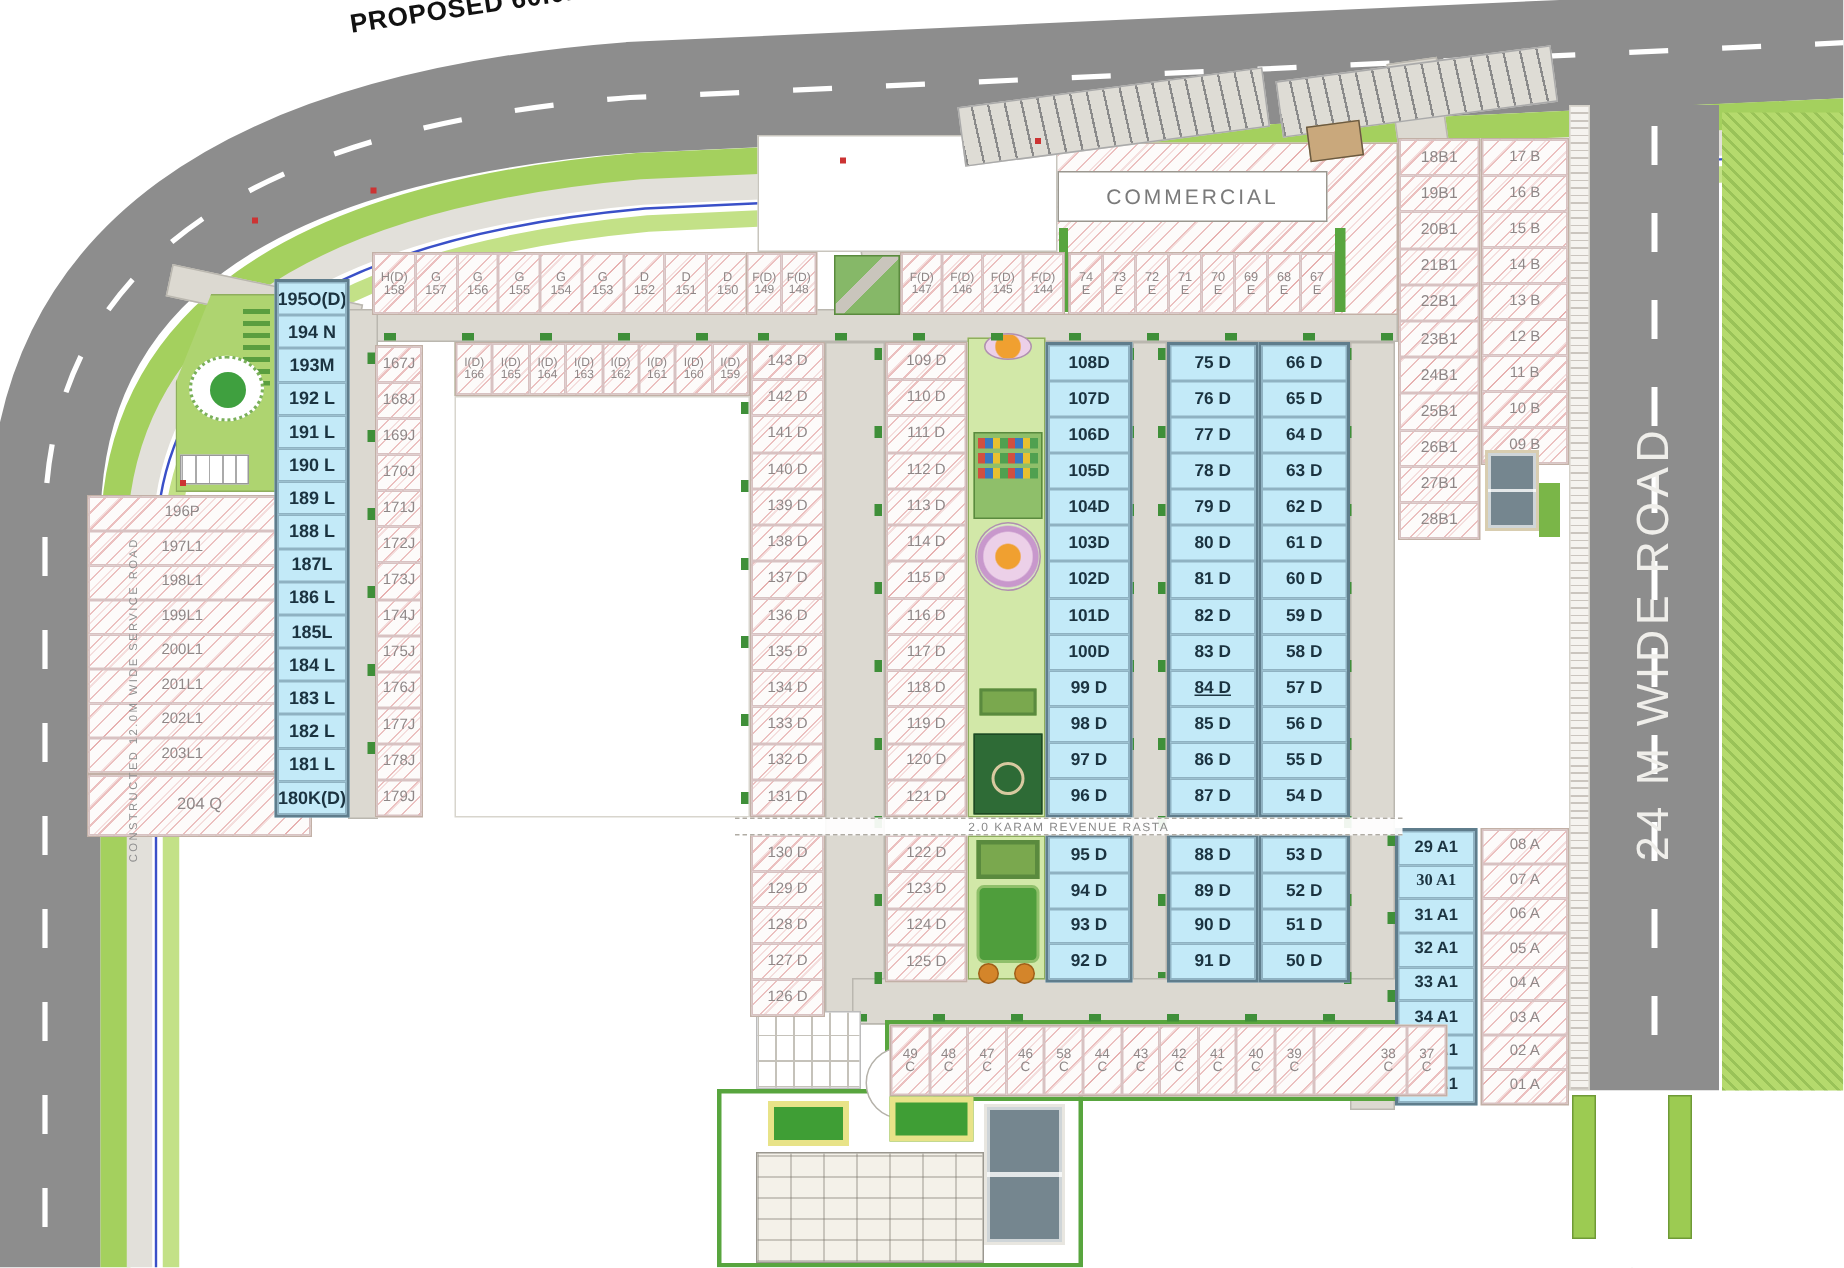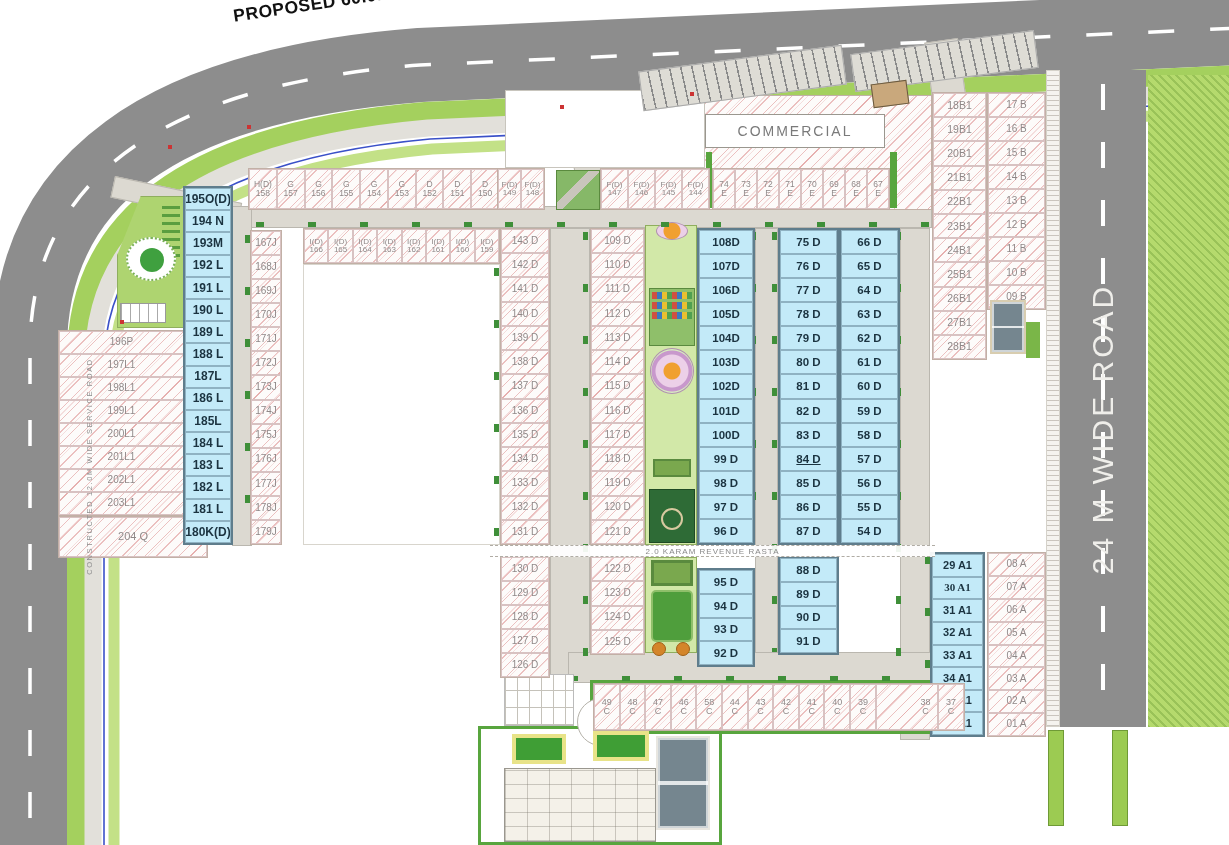--- a/index.html
+++ b/index.html
@@ -359,21 +359,21 @@
         <div class="plot" style="font-size: 11.5px;">104D</div>
         <div class="plot" style="font-size: 11.5px;">103D</div>
         <div class="plot" style="font-size: 11.5px;">102D</div>
         <div class="plot" style="font-size: 11.5px;">101D</div>
         <div class="plot" style="font-size: 11.5px;">100D</div>
         <div class="plot" style="font-size: 11.5px;">99 D</div>
         <div class="plot" style="font-size: 11.5px;">98 D</div>
         <div class="plot" style="font-size: 11.5px;">97 D</div>
         <div class="plot" style="font-size: 11.5px;">96 D</div>
       </div>
-      <div class="plot-group pg-v cyan" style="left: 697px; top: 568px; width: 58px; height: 99px;">
+      <div class="plot-group pg-v cyan" style="left: 697px; top: 556px; width: 58px; height: 99px;">
         <div class="plot" style="font-size: 11.5px;">95 D</div>
         <div class="plot" style="font-size: 11.5px;">94 D</div>
         <div class="plot" style="font-size: 11.5px;">93 D</div>
         <div class="plot" style="font-size: 11.5px;">92 D</div>
       </div>
       <div class="plot-group pg-v cyan" style="left: 778px; top: 228px; width: 61px; height: 317px;">
         <div class="plot" style="font-size: 11.5px;">75 D</div>
         <div class="plot" style="font-size: 11.5px;">76 D</div>
         <div class="plot" style="font-size: 11.5px;">77 D</div>
         <div class="plot" style="font-size: 11.5px;">78 D</div>
@@ -401,20 +401,26 @@
         <div class="plot" style="font-size: 11.5px;">56 D</div>
         <div class="plot" style="font-size: 11.5px;">55 D</div>
         <div class="plot" style="font-size: 11.5px;">54 D</div>
       </div>
       <div class="plot-group pg-v cyan" style="left: 778px; top: 556px; width: 61px; height: 99px;">
         <div class="plot" style="font-size: 11.5px;">88 D</div>
         <div class="plot" style="font-size: 11.5px;">89 D</div>
         <div class="plot" style="font-size: 11.5px;">90 D</div>
         <div class="plot" style="font-size: 11.5px;">91 D</div>
       </div>
+      <div class="plot-group pg-v cyan" style="left: 839px; top: 556px; width: 61px; height: 99px;">
+        <div class="plot" style="font-size: 11.5px;">53 D</div>
+        <div class="plot" style="font-size: 11.5px;">52 D</div>
+        <div class="plot" style="font-size: 11.5px;">51 D</div>
+        <div class="plot" style="font-size: 11.5px;">50 D</div>
+      </div>
       <div class="plot-group pg-v cyan" style="left: 930px; top: 552px; width: 55px; height: 185px;">
         <div class="plot" style="font-size: 11px;">29 A1</div>
         <div class="plot" style="font-size: 11px; font-family: Liberation Serif, serif;">30 A1</div>
         <div class="plot" style="font-size: 11px;">31 A1</div>
         <div class="plot" style="font-size: 11px;">32 A1</div>
         <div class="plot" style="font-size: 11px;">33 A1</div>
         <div class="plot" style="font-size: 11px;">34 A1</div>
         <div class="plot" style="font-size: 11px;">35 A1</div>
         <div class="plot" style="font-size: 11px;">36 A1</div>
       </div>

